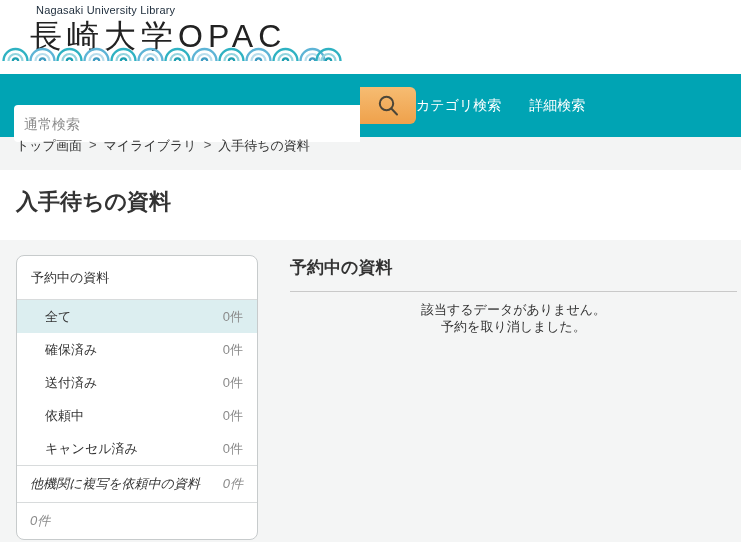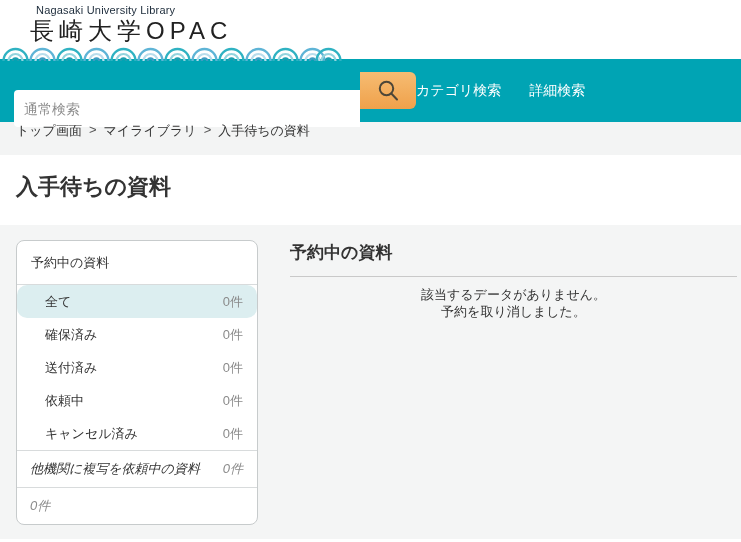--- a/index.html
+++ b/index.html
@@ -2,28 +2,28 @@
 <html lang="ja"><head>
 <meta charset="utf-8">
 <style>
   * { margin:0; padding:0; box-sizing:border-box; }
   html,body { width:741px; height:542px; overflow:hidden; }
   body {
     font-family:"Liberation Sans","DejaVu Sans",sans-serif;
     color:#333; background:#fff;
   }
   
-  .header { position:relative; height:59px; background:#fff; }
+  .header { position:relative; height:74px; background:#fff; }
   .org-name {
     position:absolute; left:36px; top:4px;
     font-size:11px; color:#1c2b3a; letter-spacing:0.2px;
   }
   .site-title {
     position:absolute; left:30px; top:15px;
-    font-size:24px; font-weight:400; color:#222; letter-spacing:5px;
+    font-size:32px; font-weight:400; color:#222; letter-spacing:5px;
     white-space:nowrap;
   }
   .waves { position:absolute; left:2px; top:46px; width:340px; height:15px; }
   
   .search-band {
     height:63px; background:#00a4b4;
     display:flex; align-items:center; padding-left:14px;
   }
   .search-input {
     width:346px; height:37px; border:none; outline:none;
@@ -64,21 +64,21 @@
     flex-shrink:0;
   }
   .card-header {
     padding:13px 14px 12px 14px; font-size:13px; color:#333;
     border-bottom:1px solid #d8dbdc;
   }
   .side-item {
     height:33px; display:flex; align-items:center; justify-content:space-between;
     padding:0 14px 0 28px; font-size:13px; cursor:pointer;
   }
-  .side-item.active { background:#dceef0;border-radius:10px; }
+  .side-item.active { background:#dceef0; }
   .side-item .count { color:#8a8a8a; }
   .side-item-other {
     height:37px; display:flex; align-items:center; justify-content:space-between;
     padding:0 14px 0 13px; font-size:13px; cursor:pointer;
     border-top:1px solid #d8dbdc;
     font-style:italic;
   }
   .side-item-other .count { color:#8a8a8a; }
   
   .main-col { flex:1; margin:0 4px 0 32px; padding-top:1px; }

